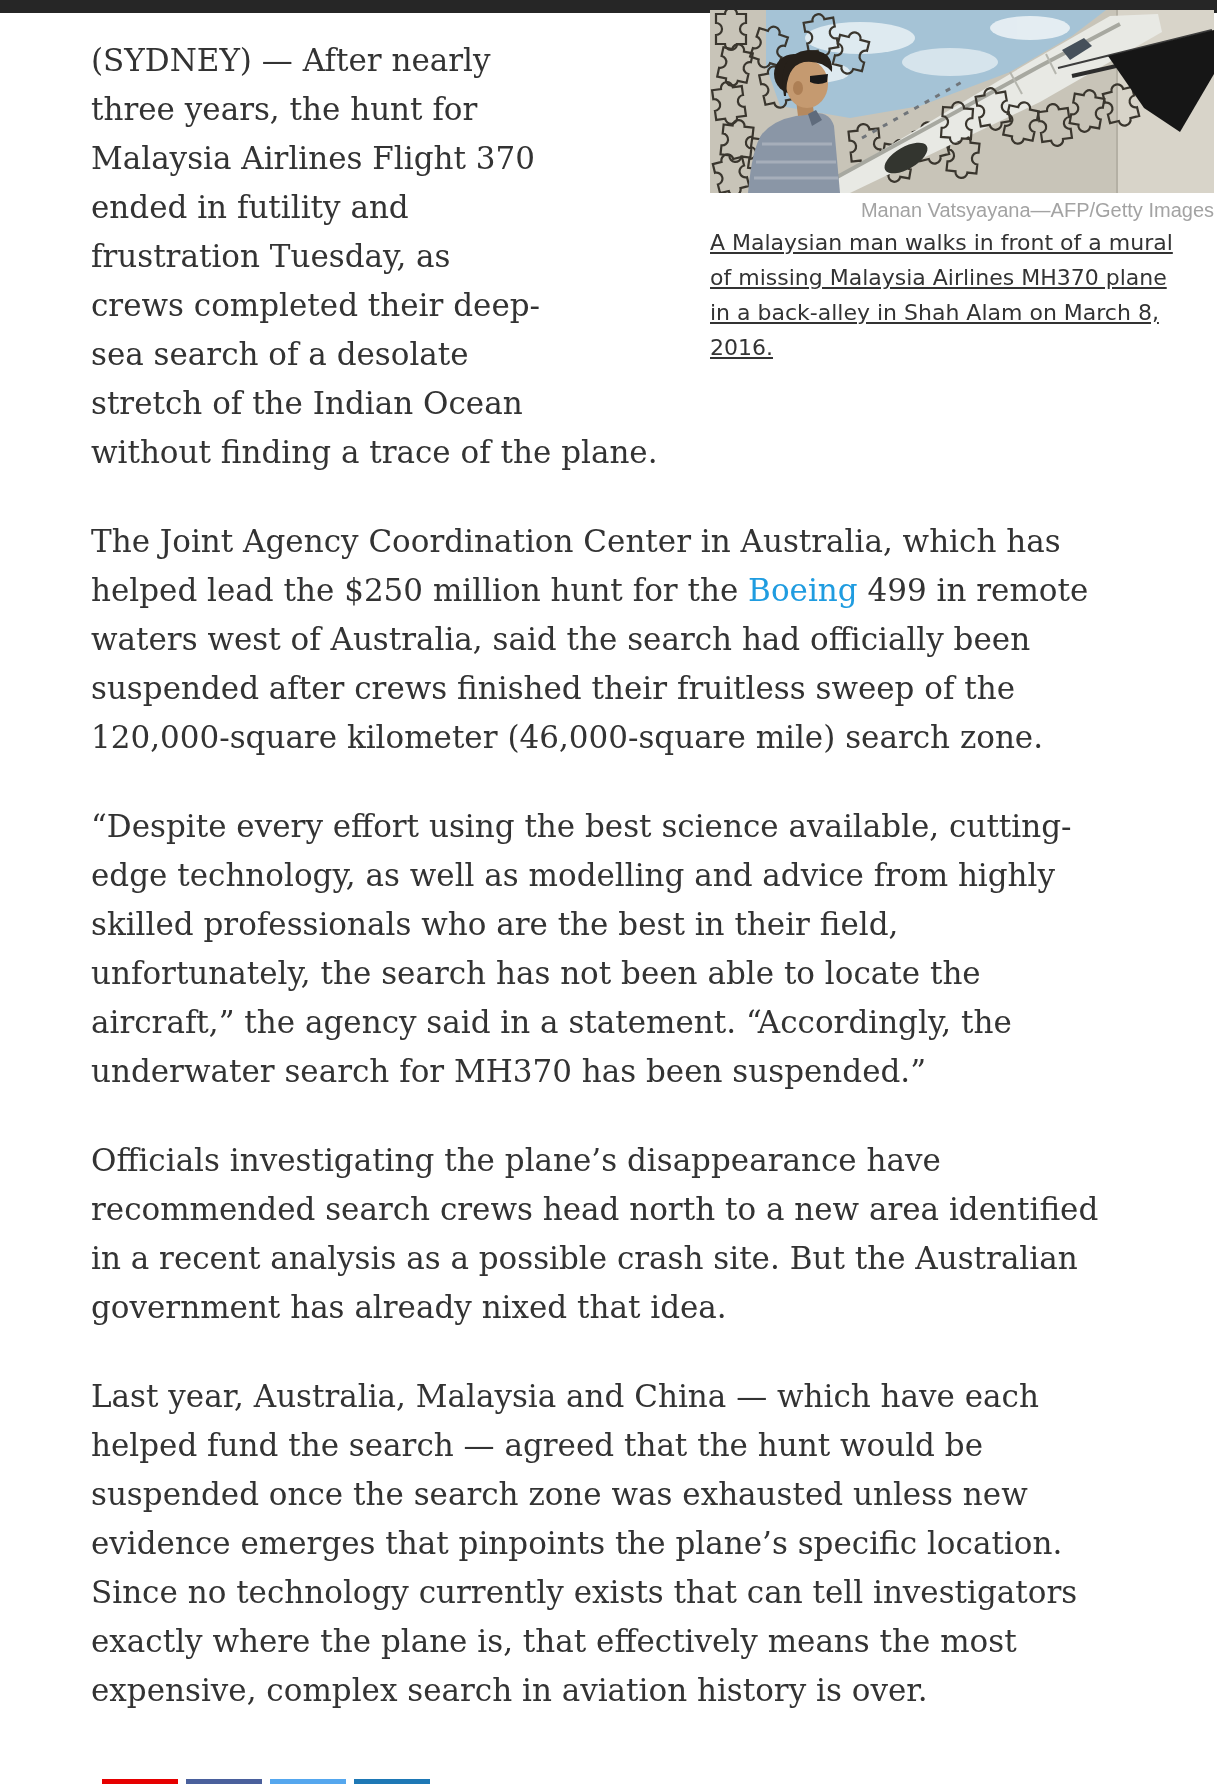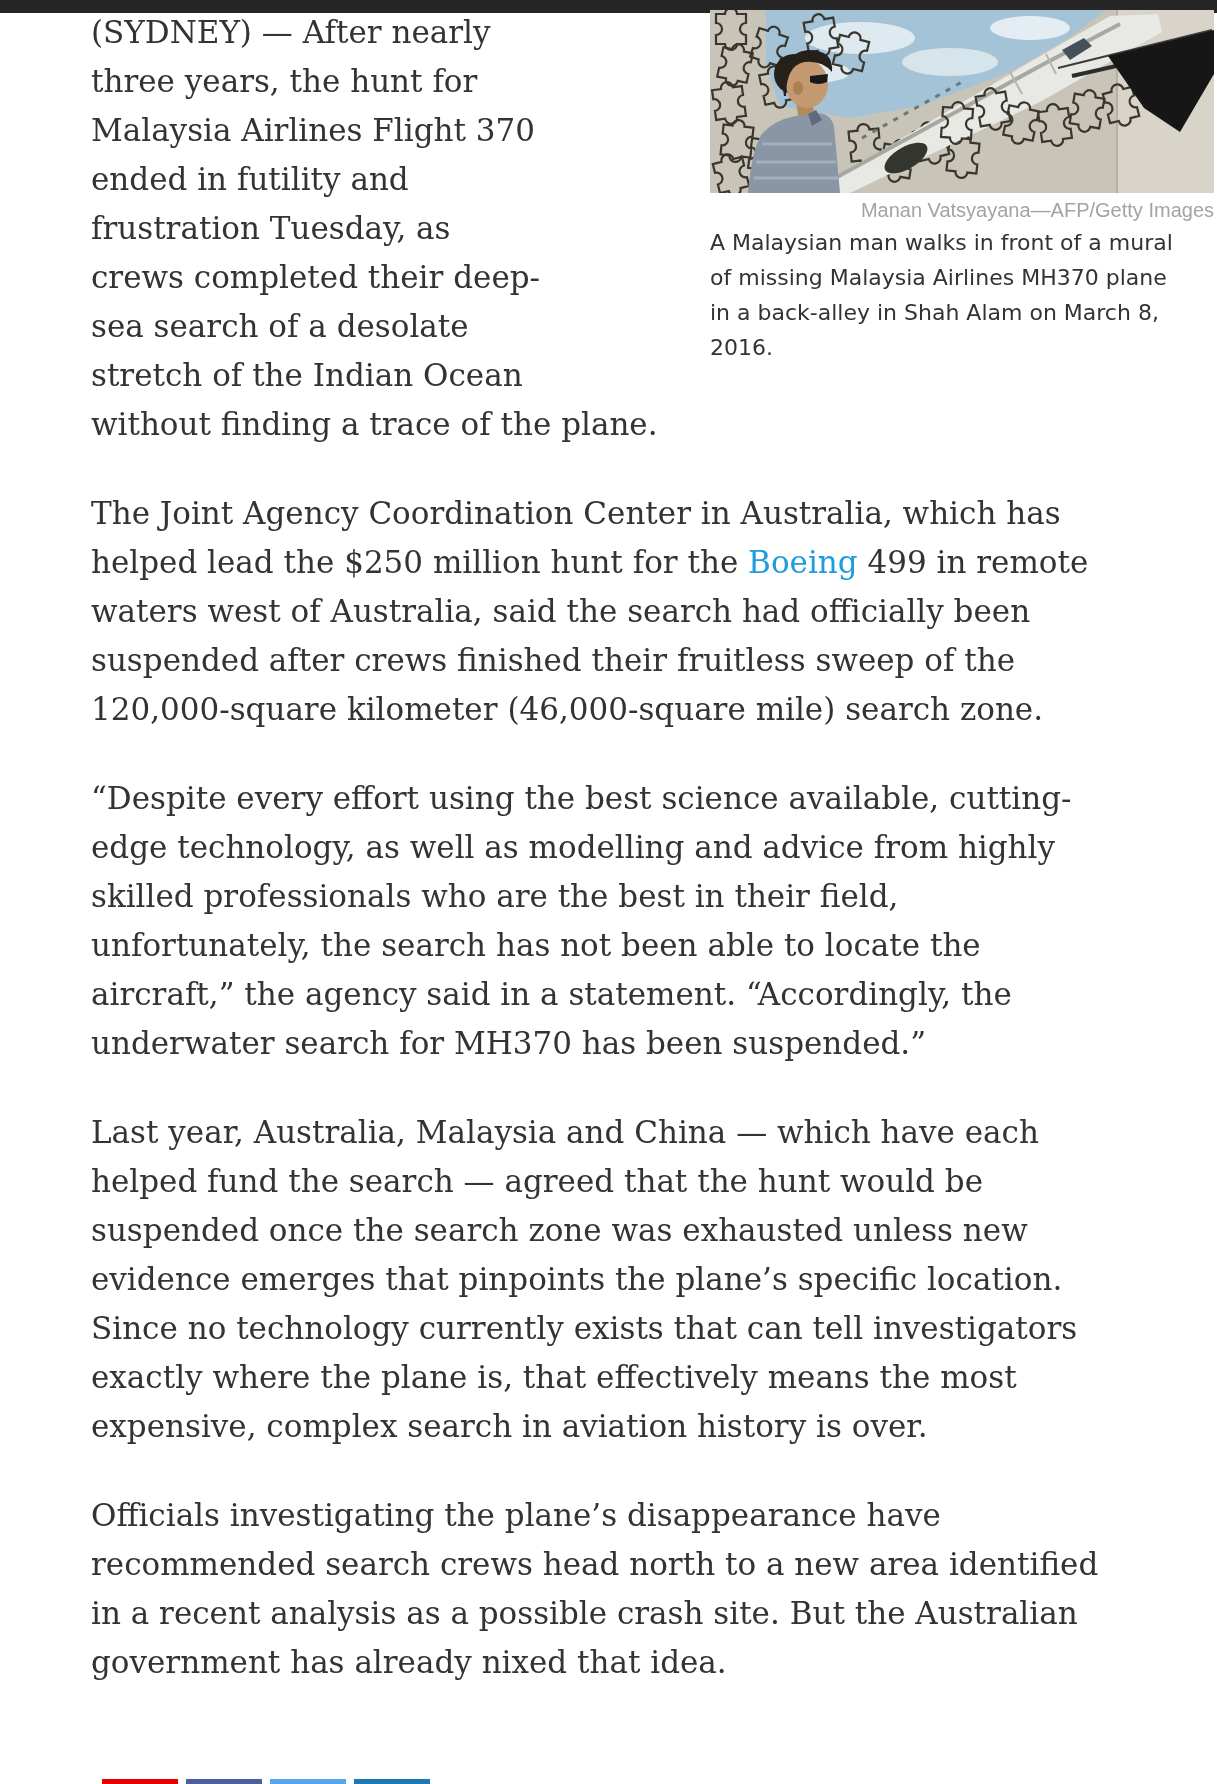--- a/index.html
+++ b/index.html
@@ -6,21 +6,21 @@
   body {
     width:1217px; height:1784px; position:relative; overflow:hidden;
     background:#ffffff;
     font-family:"Liberation Sans", sans-serif;
   }
   .topbar {
     position:absolute; top:0; left:0; width:100%; height:13px;
     background:var(--topbar-color,#262626);
   }
   .article {
-    position:absolute; left:91px; top:8px; width:1123px;
+    position:absolute; left:91px; top:36px; width:1123px;
   }
   .article p {
     margin:0 0 40px 0;
     font-family:"DejaVu Serif","Liberation Serif",serif;
     font-size:31px; line-height:49px;
     color:var(--body-color,#333333);
     white-space:pre;
   }
   .article a {
     color:var(--link-color,#1f9ce0); text-decoration:none; cursor:pointer;margin-top:32px;
@@ -33,20 +33,21 @@
     margin-top:4px; text-align:right;
     font-size:20px; line-height:26px;
     color:var(--credit-color,#a3a3a3);
   }
   .caption {
     margin-top:2px;
     font-family:"DejaVu Sans","Liberation Sans",sans-serif;
     font-size:22px; line-height:35px;
     color:var(--body-color,#333333);
     white-space:pre;
+    text-decoration:underline;
   }
   .share-bar {
     position:absolute; left:102px; top:1779px;
     display:flex; gap:8px;
   }
   .share-btn { width:76px; height:40px; border:0; padding:0; cursor:pointer; }
 </style>
 </head>
 <body style="--topbar-color: #262626; --body-color: #333333; --link-color: #1f9ce0; --credit-color: #a3a3a3;">
 
@@ -66,31 +67,31 @@
 helped lead the $250 million hunt for the </span><a href="#">Boeing</a><span> 499 in remote
 waters west of Australia, said the search had officially been
 suspended after crews finished their fruitless sweep of the
 120,000-square kilometer (46,000-square mile) search zone.</span></p>
   <p>“Despite every effort using the best science available, cutting-
 edge technology, as well as modelling and advice from highly
 skilled professionals who are the best in their field,
 unfortunately, the search has not been able to locate the
 aircraft,” the agency said in a statement. “Accordingly, the
 underwater search for MH370 has been suspended.”</p>
+  <p>Officials investigating the plane’s disappearance have
+recommended search crews head north to a new area identified
+in a recent analysis as a possible crash site. But the Australian
+government has already nixed that idea.</p>
   <p>Last year, Australia, Malaysia and China — which have each
 helped fund the search — agreed that the hunt would be
 suspended once the search zone was exhausted unless new
 evidence emerges that pinpoints the plane’s specific location.
 Since no technology currently exists that can tell investigators
 exactly where the plane is, that effectively means the most
 expensive, complex search in aviation history is over.</p>
-  <p>Officials investigating the plane’s disappearance have
-recommended search crews head north to a new area identified
-in a recent analysis as a possible crash site. But the Australian
-government has already nixed that idea.</p>
 </div>
 
 <figure class="figure" style="margin:0">
   <svg class="photo" viewBox="0 0 504 183" aria-hidden="true">
     <defs>
       <path id="pz" d="M0,0 h9 a6,6 0 1,1 12,0 h9 v9 a6,6 0 1,0 0,12 v9 h-9 a6,6 0 1,1 -12,0 h-9 v-9 a6,6 0 1,0 0,-12 z"></path>
     </defs>
 
     <rect width="504" height="183" fill="#c8c4b8"></rect>
     <rect x="407" width="97" height="183" fill="#d8d4c9"></rect>

